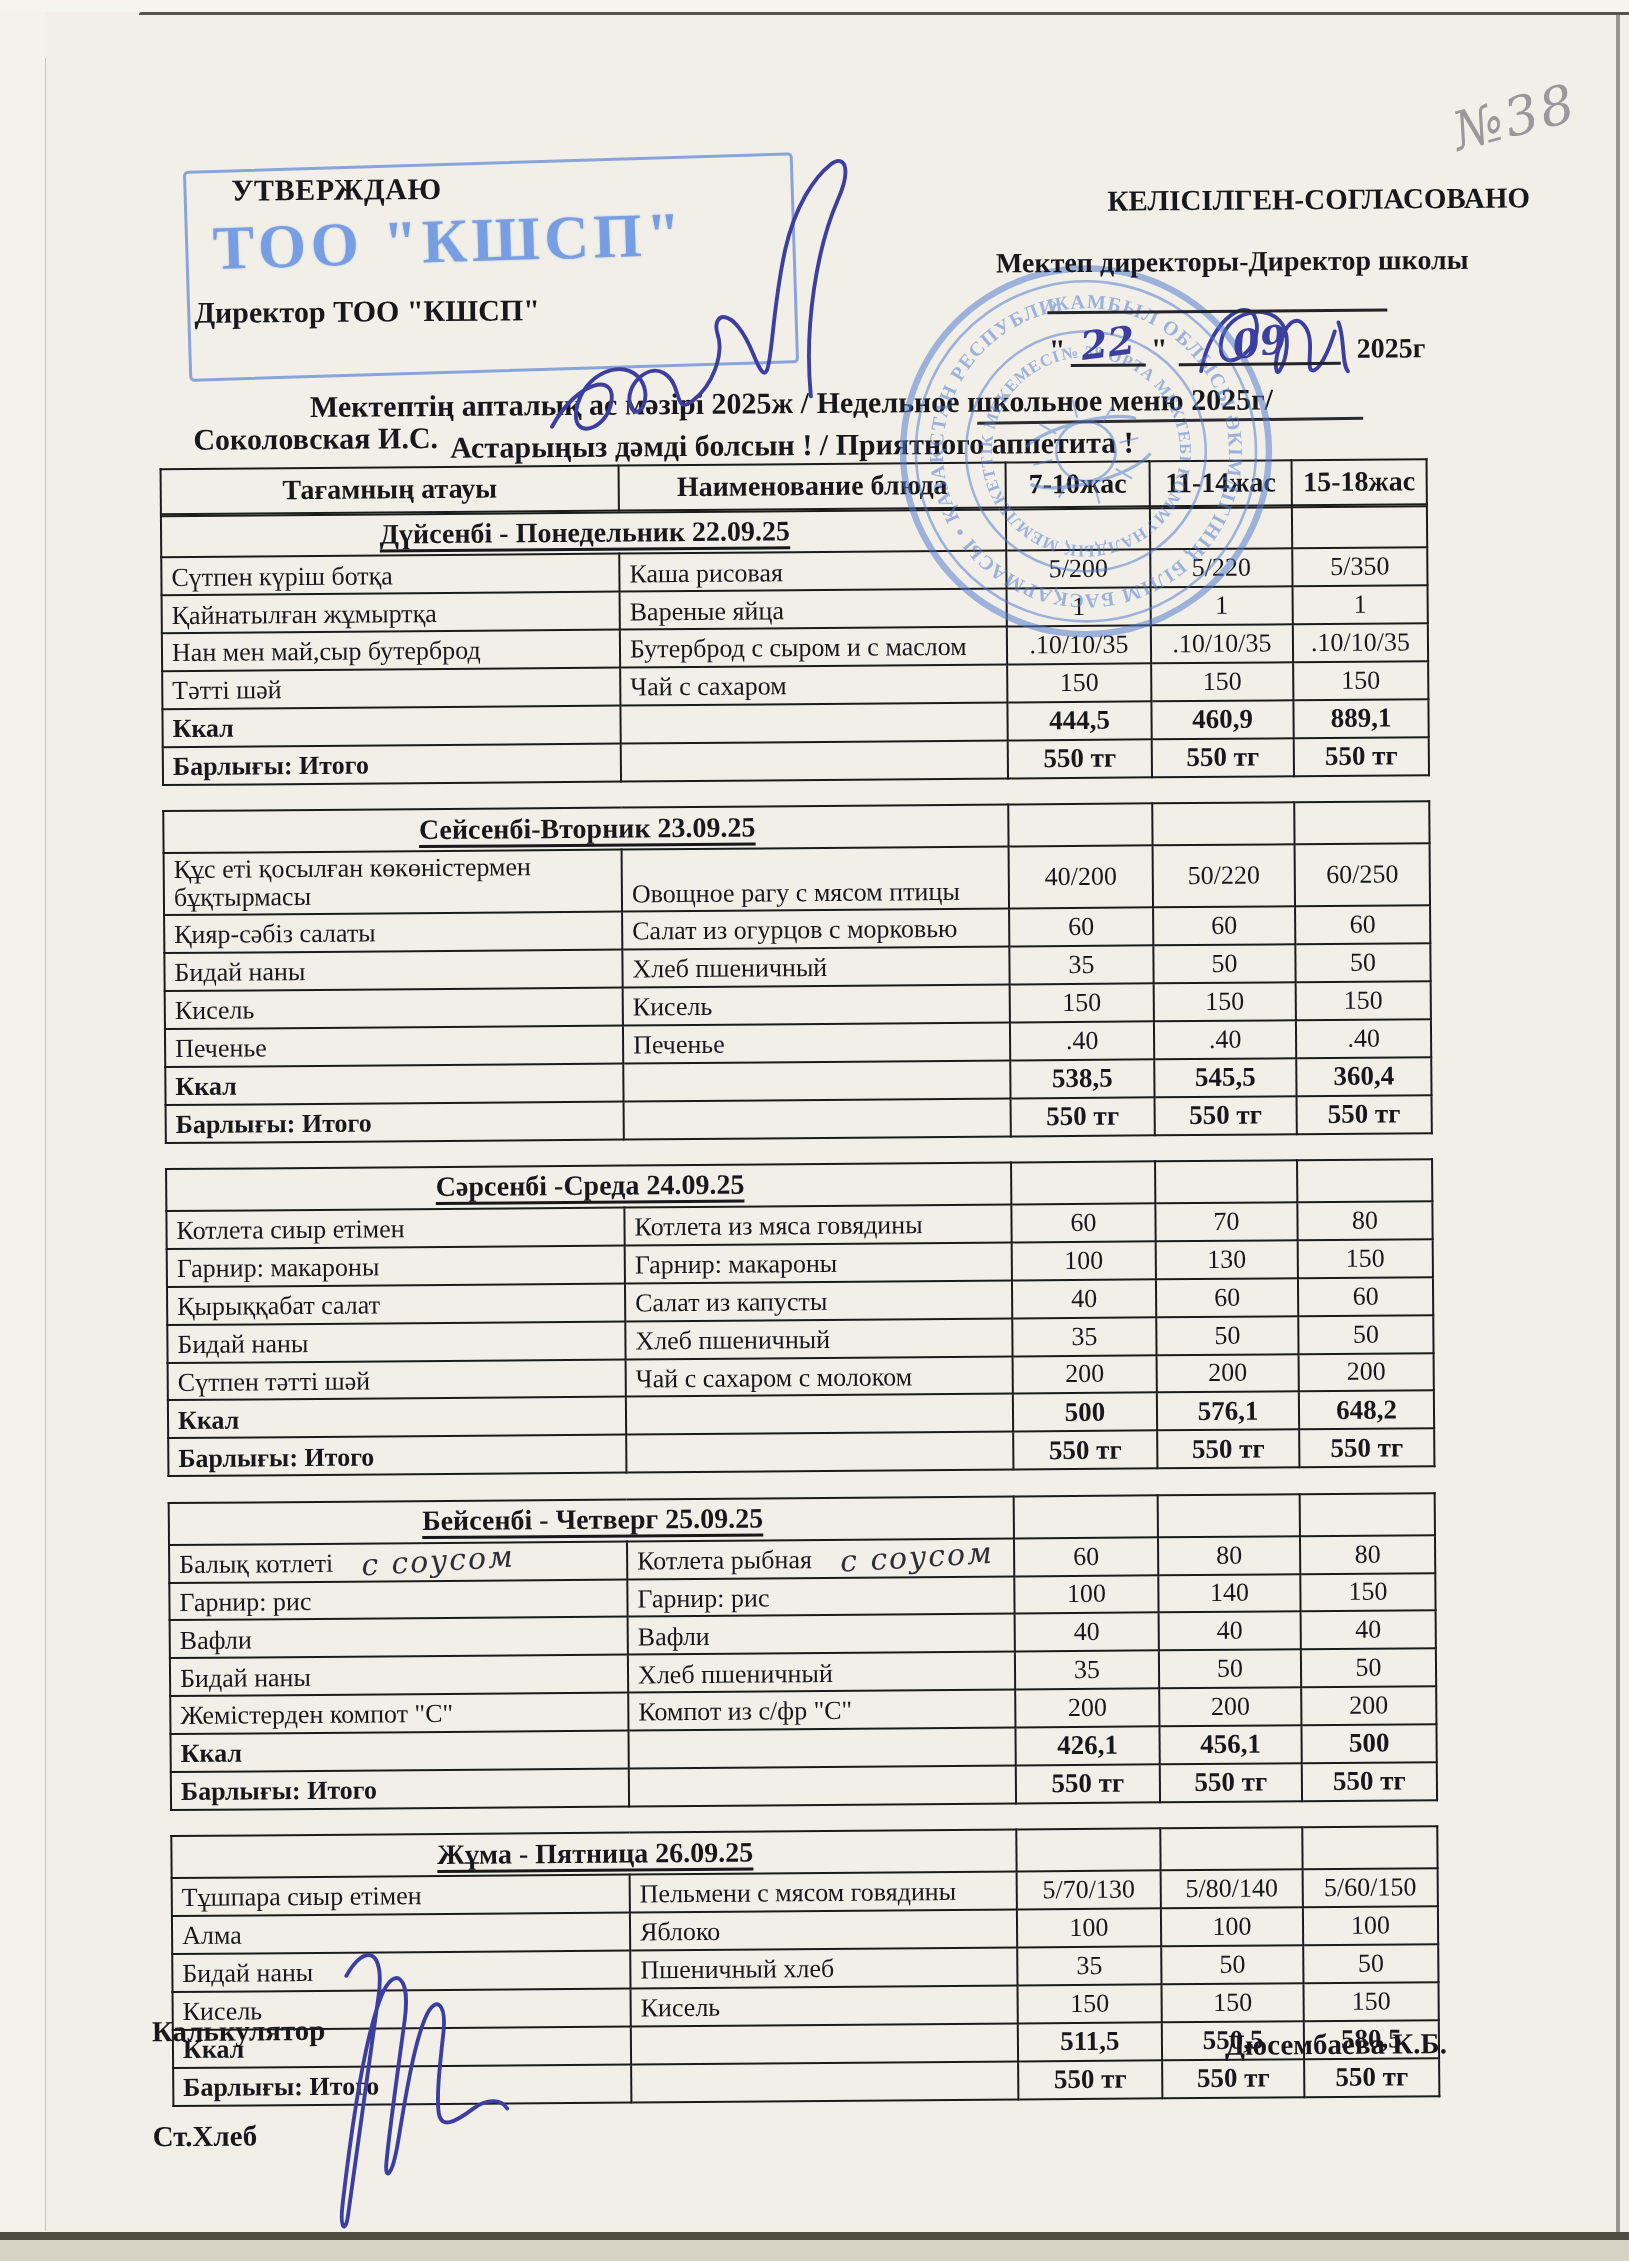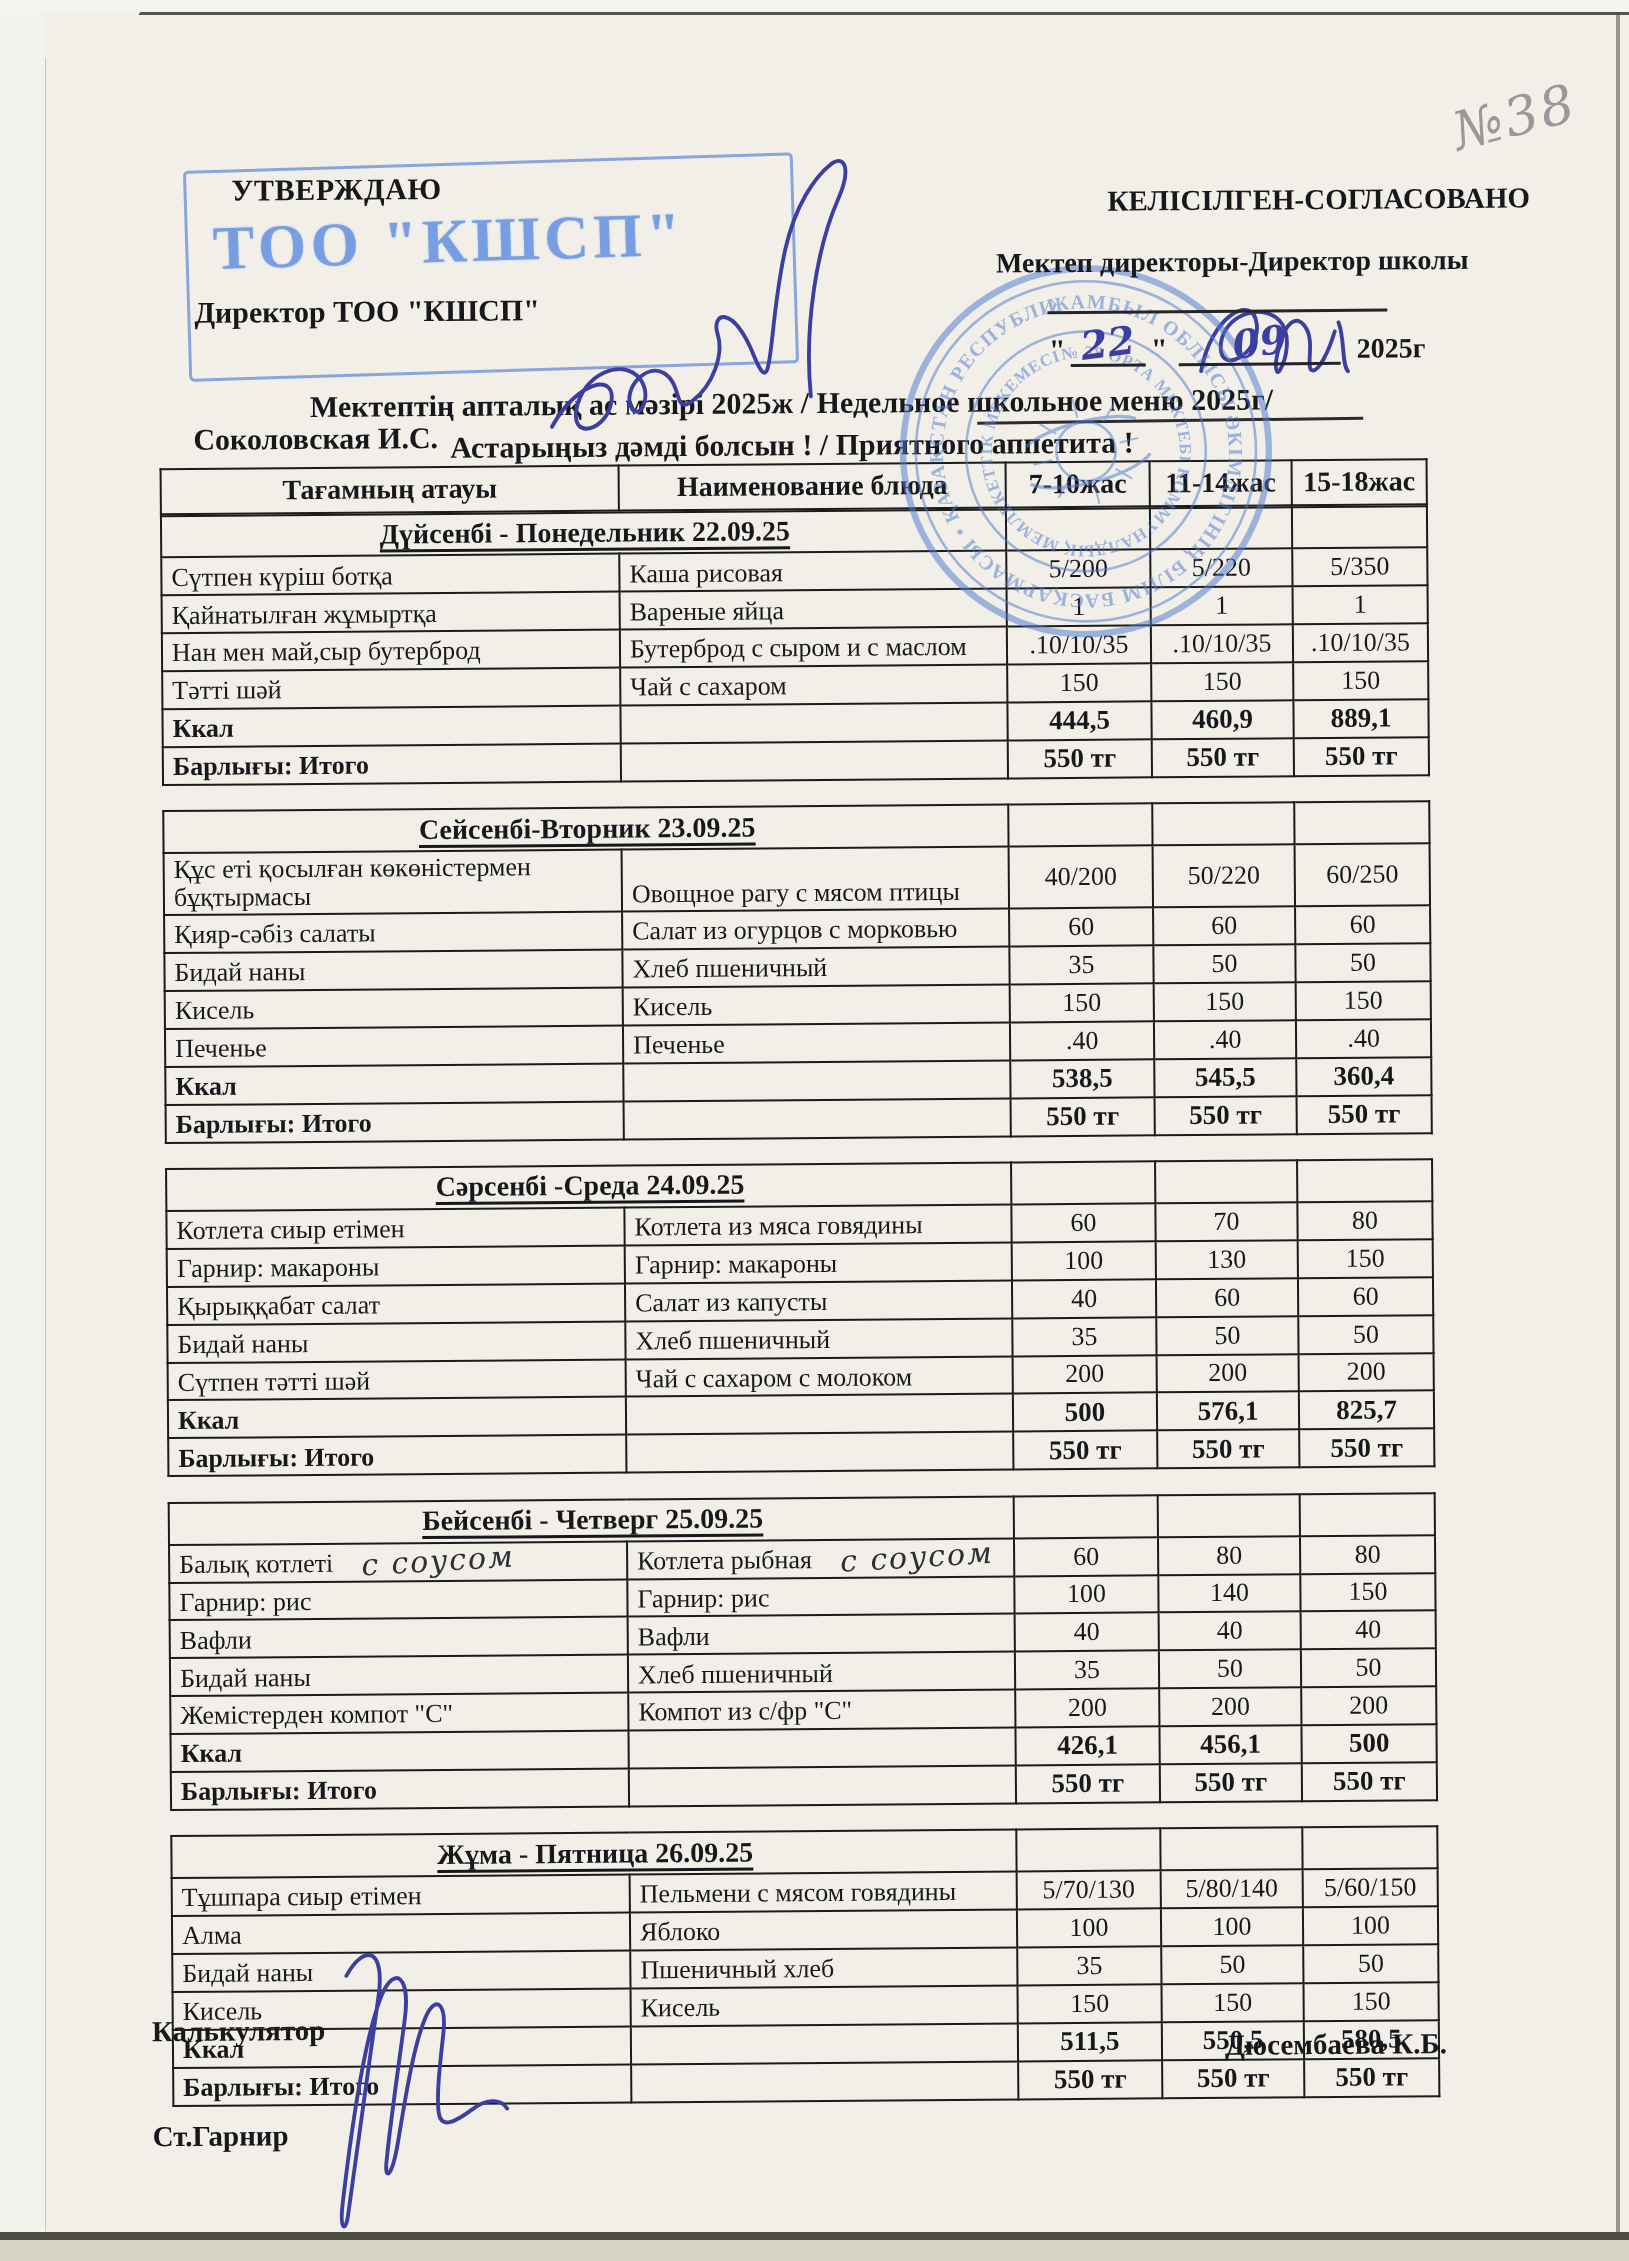--- a/index.html
+++ b/index.html
@@ -307,21 +307,21 @@
               <td class="ru">Чай с сахаром с молоком</td>
               <td class="val">200</td>
               <td class="val">200</td>
               <td class="val">200</td>
             </tr>
             <tr class="kcal">
               <td class="kk bold">Ккал</td>
               <td class="ru"></td>
               <td class="val bold">500</td>
               <td class="val bold">576,1</td>
-              <td class="val bold">825,7</td>
+              <td class="val bold">648,2</td>
             </tr>
             <tr class="total">
               <td class="kk bold">Барлығы: Итого</td>
               <td class="ru"></td>
               <td class="val bold">550 тг</td>
               <td class="val bold">550 тг</td>
               <td class="val bold">550 тг</td>
             </tr>
           </tbody>
         </table>
@@ -480,20 +480,20 @@
           <line x1="340" y1="264" x2="361" y2="243"></line>
         <line x1="264" y1="340" x2="243" y2="361"></line>
           <line x1="340" y1="340" x2="361" y2="361"></line>
       </g>
       <path d="M206,330 C240,358 364,358 398,330" stroke-width="5"></path>
       <path d="M214,272 C250,250 354,250 390,272" stroke-width="5"></path>
     </g>
   </svg>
 
   <div class="abs f-role1">Калькулятор</div>
-  <div class="abs f-role2">Ст.Гарнир</div>
+  <div class="abs f-role2">Ст.Хлеб</div>
   <div class="abs f-name">Дюсембаева К.Б.</div>
   <svg class="abs sig" style="left:240px;top:1932px;" width="277" height="316" viewBox="0 0 430 490">
     <path d="M152,62 C182,10 212,22 202,92 C187,192 167,332 152,432 C148,462 138,458 144,412 C154,332 177,162 207,92 C227,46 252,62 242,132 C230,216 217,302 212,352 C209,380 220,377 230,322 C242,252 257,162 277,122 C292,94 307,107 302,152 C296,202 290,252 294,277 C298,300 317,292 347,270 C372,252 392,257 400,270" fill="none" stroke="#3c3f9f" stroke-width="6" stroke-linecap="round"></path>
   </svg>
 
 </div>
 
 
 </body></html>

